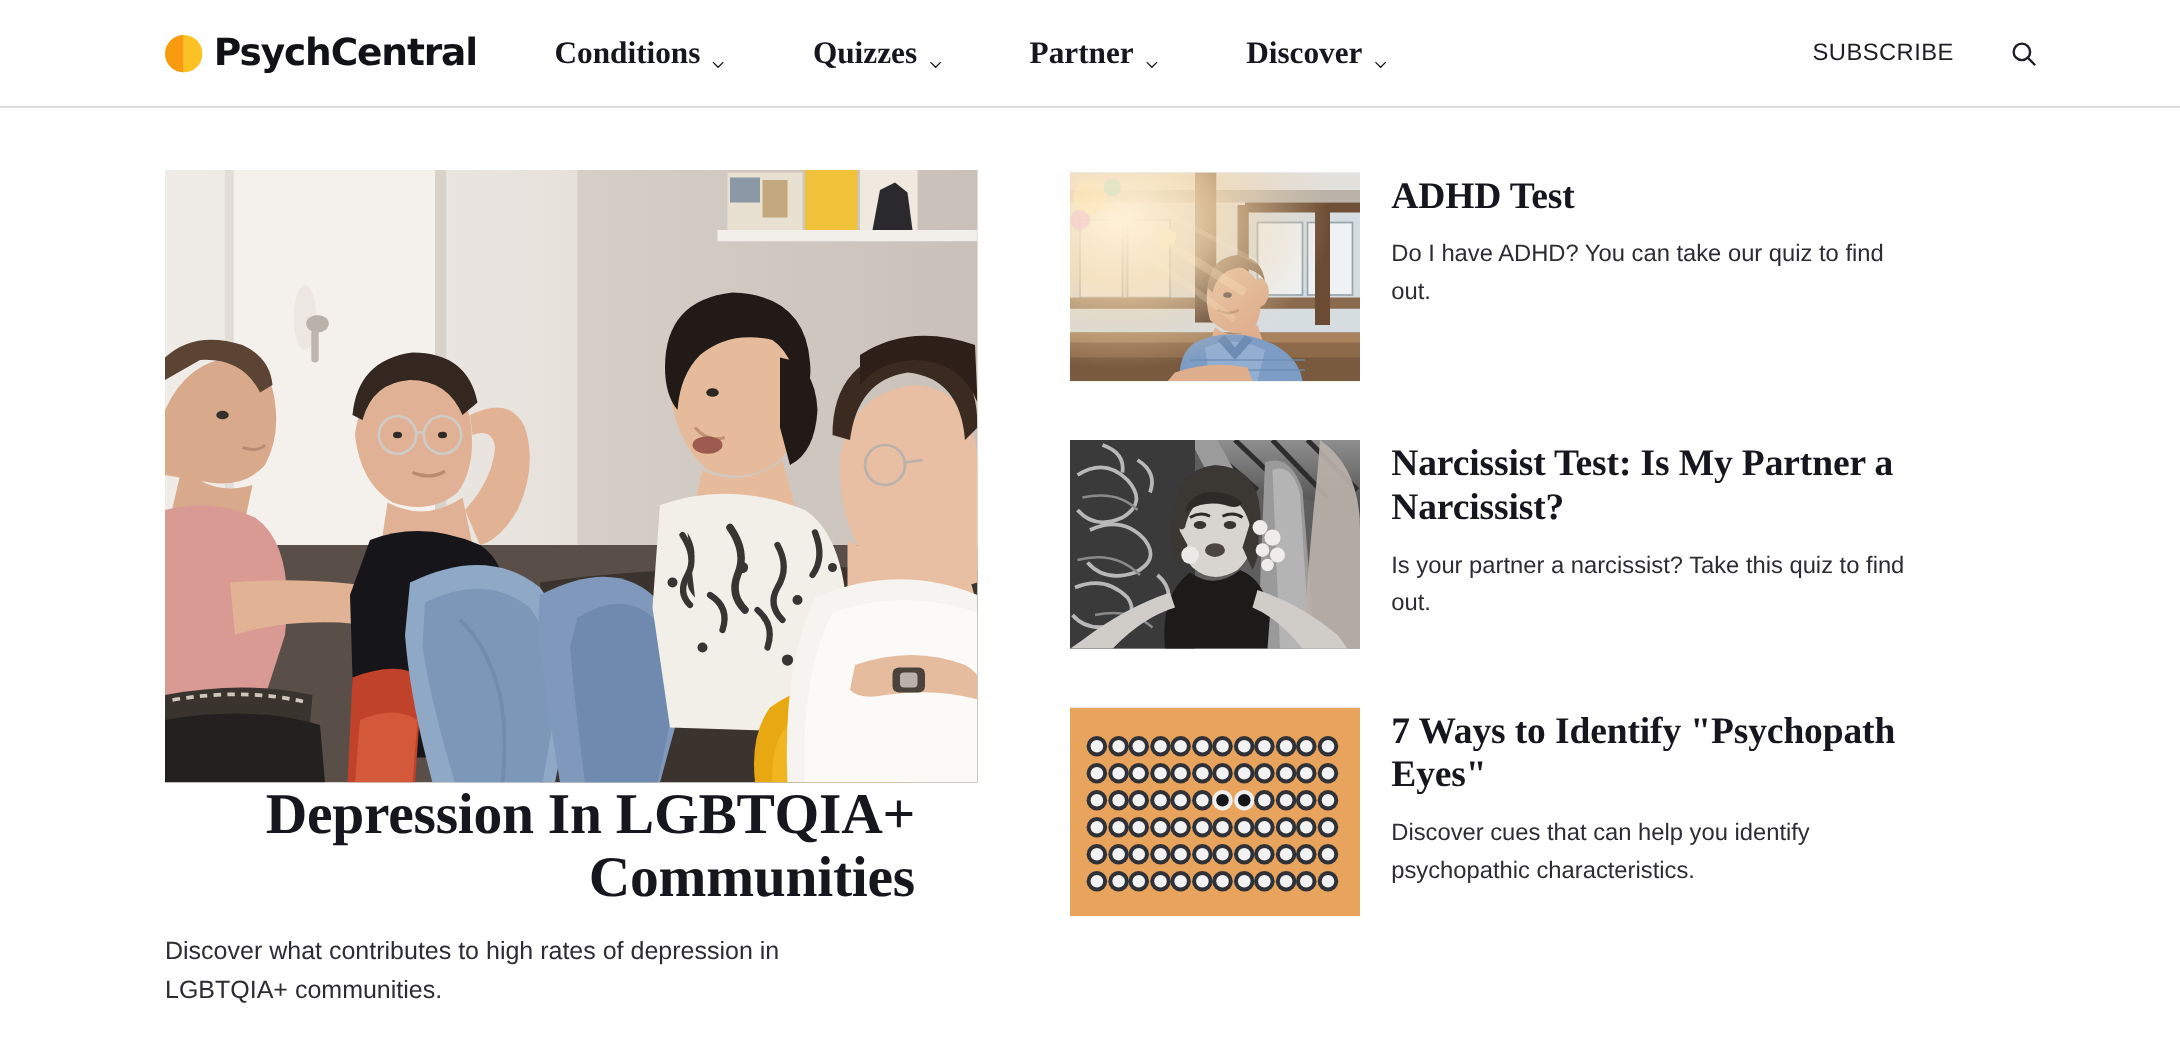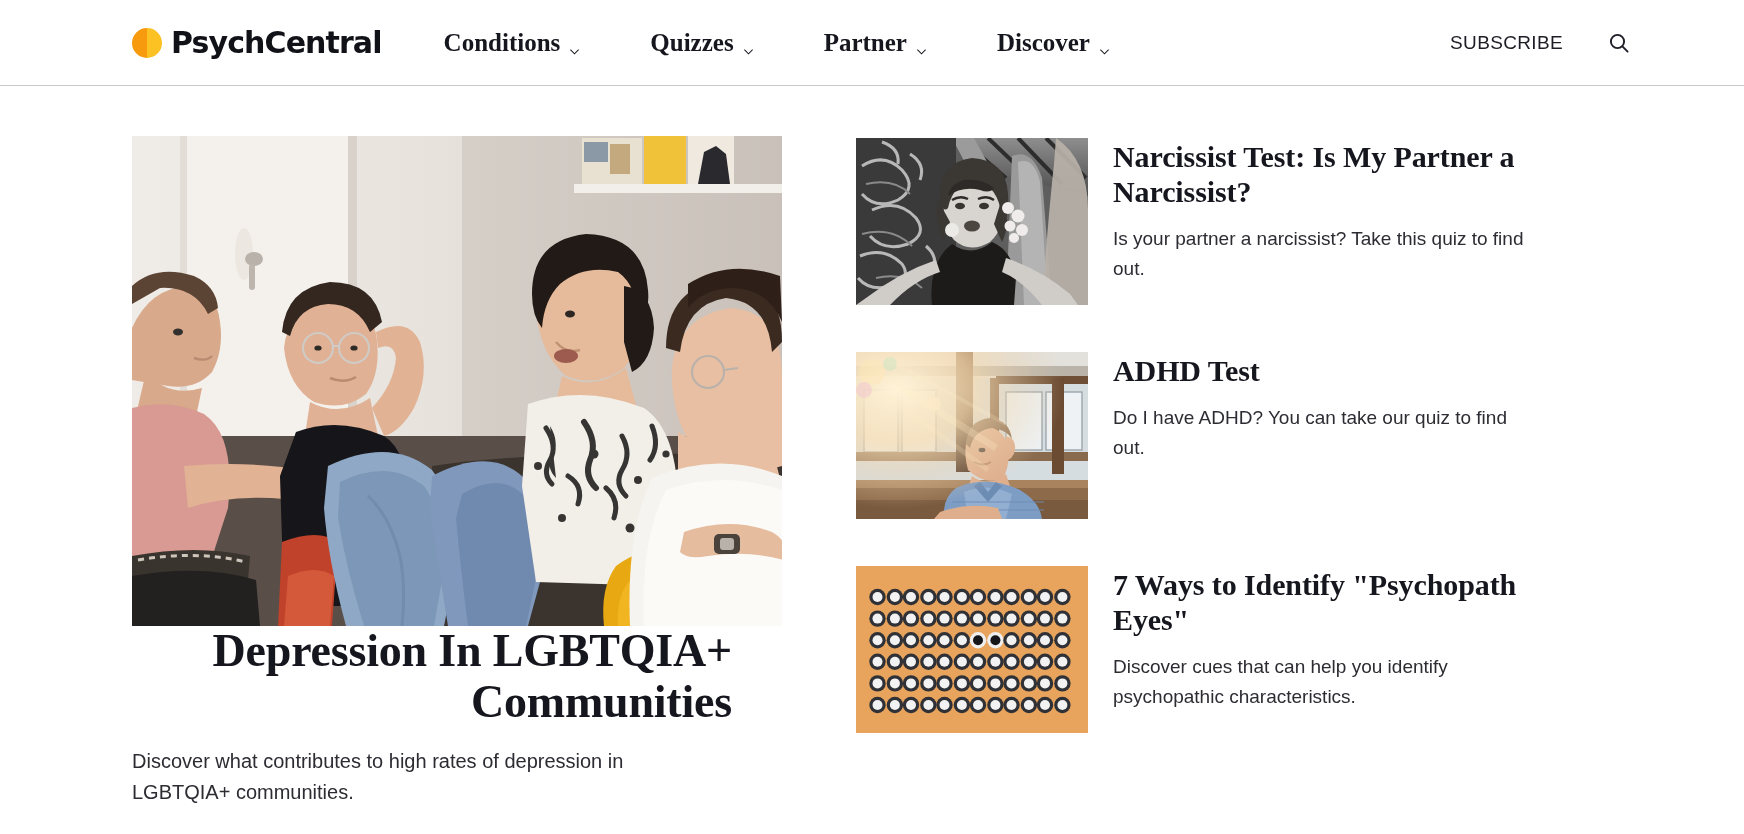--- a/index.html
+++ b/index.html
@@ -396,20 +396,95 @@
     <h2 class="feature-title">Depression In LGBTQIA+ Communities</h2>
     <p class="feature-dek">Discover what contributes to high rates of depression in LGBTQIA+ communities.</p>
   </article>
 
   <aside class="sidebar">
 
     <a class="promo" href="#">
       <span class="promo-thumb">
         <svg viewBox="0 0 232 167" preserveAspectRatio="xMidYMid slice" role="img">
           <defs>
+            <radialGradient id="flare" cx="0.18" cy="0.22" r="0.72">
+              <stop offset="0" stop-color="#fff3d8"></stop>
+                <stop offset="0.45" stop-color="#f6dcb2" stop-opacity="0.75"></stop>
+              <stop offset="1" stop-color="#e7cfae" stop-opacity="0"></stop>
+            </radialGradient>
+            <linearGradient id="wood" x1="0" y1="0" x2="0" y2="1">
+              <stop offset="0" stop-color="#7b5436"></stop>
+                <stop offset="1" stop-color="#4e3422"></stop>
+            </linearGradient>
+          </defs>
+          <rect width="232" height="167" fill="#cfd6da"></rect>
+
+          <rect width="232" height="26" fill="#e3e1dc"></rect>
+          <rect x="0" y="14" width="232" height="10" fill="#b9b3a9"></rect>
+
+          <rect x="0" y="26" width="232" height="104" fill="#d6dde1"></rect>
+          <g fill="#eef2f4" stroke="#9aa6ad" stroke-width="1.4">
+            <rect x="8" y="38" width="34" height="62"></rect>
+              <rect x="46" y="38" width="34" height="62"></rect>
+            <rect x="150" y="40" width="36" height="58"></rect>
+              <rect x="190" y="40" width="36" height="58"></rect>
+          </g>
+
+          <rect x="0" y="100" width="232" height="9" fill="#8a6a4c"></rect>
+          <rect x="140" y="24" width="92" height="8" fill="#6f4f35"></rect>
+
+          <rect x="100" y="0" width="17" height="120" fill="url(#wood)"></rect>
+          <rect x="196" y="26" width="12" height="96" fill="#6b4b32"></rect>
+          <rect x="134" y="26" width="9" height="86" fill="#7a5739"></rect>
+
+          <rect x="0" y="128" width="232" height="39" fill="#8d6a4a"></rect>
+          <rect x="0" y="128" width="232" height="8" fill="#a8835e"></rect>
+          <rect x="0" y="148" width="232" height="19" fill="#7a5a3e"></rect>
+
+          <circle cx="78" cy="52" r="7" fill="#fff6e0"></circle>
+
+          <path d="M112 118 Q104 88 120 76 Q140 70 150 88 Q156 108 148 124 Q132 136 112 118 Z" fill="#dfae8d"></path>
+          <path d="M110 92 Q112 68 134 66 Q154 68 156 88 Q152 78 136 76 Q118 78 114 96 Z" fill="#8a6a4e"></path>
+          <path d="M150 84 q10 2 9 14 q-2 10 -10 10 Z" fill="#dfae8d"></path>
+          <ellipse cx="126" cy="98" rx="3.4" ry="2.2" fill="#50423a"></ellipse>
+          <path d="M118 110 q9 5 17 0" stroke="#b98a6c" stroke-width="2" fill="none"></path>
+          <path d="M116 124 Q132 136 150 122 L156 140 L110 142 Z" fill="#dfae8d"></path>
+
+          <path d="M100 136 Q130 122 164 138 Q184 150 186 167 L88 167 Q86 146 100 136 Z" fill="#7e9dc4"></path>
+          <path d="M108 140 Q132 130 156 142 L150 167 L112 167 Z" fill="#92aed1"></path>
+          <g stroke="#6d8cb3" stroke-width="1.1" opacity="0.85">
+            <path d="M96 150 L188 150"></path>
+              <path d="M94 158 L188 158"></path>
+          </g>
+
+          <path d="M118 134 L132 150 L146 134 L140 130 L132 140 L124 130 Z" fill="#6d8cb3"></path>
+
+          <path d="M84 160 Q112 150 142 156 L146 167 L78 167 Z" fill="#dfae8d"></path>
+
+          <rect width="232" height="167" fill="url(#flare)"></rect>
+          <g opacity="0.5">
+            <circle cx="16" cy="20" r="13" fill="#ffe9b8"></circle>
+            <circle cx="34" cy="12" r="7" fill="#cfe6c4"></circle>
+            <circle cx="8" cy="38" r="8" fill="#f3c5cf"></circle>
+            <path d="M30 26 L140 96" stroke="#ffeec9" stroke-width="7" opacity="0.5"></path>
+            <path d="M26 40 L132 118" stroke="#ffeec9" stroke-width="5" opacity="0.42"></path>
+            <path d="M40 12 L150 72" stroke="#ffeec9" stroke-width="4" opacity="0.4"></path>
+          </g>
+        </svg>
+      </span>
+      <span class="promo-body">
+        <span class="promo-title" style="display:block">ADHD Test</span>
+        <span class="promo-dek" style="display:block">Do I have ADHD? You can take our quiz to find out.</span>
+      </span>
+    </a>
+
+    <a class="promo" href="#">
+      <span class="promo-thumb">
+        <svg viewBox="0 0 232 167" preserveAspectRatio="xMidYMid slice" role="img">
+          <defs>
             <linearGradient id="bwSky" x1="0" y1="0" x2="0" y2="1">
               <stop offset="0" stop-color="#8e8e8e"></stop>
                 <stop offset="1" stop-color="#4c4c4c"></stop>
             </linearGradient>
           </defs>
           <rect width="232" height="167" fill="#5e5e5e"></rect>
 
           <path d="M96 0 L232 0 L232 58 L118 30 Z" fill="url(#bwSky)"></path>
           <g stroke="#2d2d2d" stroke-width="4">
             <path d="M104 0 L150 40"></path>
@@ -462,95 +537,20 @@
 
           <path d="M96 106 Q116 120 136 104 Q156 112 160 140 L158 167 L76 167 Q72 124 96 106 Z" fill="#1d1b1a"></path>
 
           <path d="M80 122 Q44 134 10 160 L0 167 L34 167 Q58 142 84 134 Z" fill="#d0ccc8"></path>
           <path d="M150 120 Q186 132 214 156 L222 167 L186 167 Q166 142 146 134 Z" fill="#d0ccc8"></path>
         </svg>
       </span>
       <span class="promo-body">
         <span class="promo-title" style="display:block">Narcissist Test: Is My Partner a Narcissist?</span>
         <span class="promo-dek" style="display:block">Is your partner a narcissist? Take this quiz to find out.</span>
-      </span>
-    </a>
-
-    <a class="promo" href="#">
-      <span class="promo-thumb">
-        <svg viewBox="0 0 232 167" preserveAspectRatio="xMidYMid slice" role="img">
-          <defs>
-            <radialGradient id="flare" cx="0.18" cy="0.22" r="0.72">
-              <stop offset="0" stop-color="#fff3d8"></stop>
-                <stop offset="0.45" stop-color="#f6dcb2" stop-opacity="0.75"></stop>
-              <stop offset="1" stop-color="#e7cfae" stop-opacity="0"></stop>
-            </radialGradient>
-            <linearGradient id="wood" x1="0" y1="0" x2="0" y2="1">
-              <stop offset="0" stop-color="#7b5436"></stop>
-                <stop offset="1" stop-color="#4e3422"></stop>
-            </linearGradient>
-          </defs>
-          <rect width="232" height="167" fill="#cfd6da"></rect>
-
-          <rect width="232" height="26" fill="#e3e1dc"></rect>
-          <rect x="0" y="14" width="232" height="10" fill="#b9b3a9"></rect>
-
-          <rect x="0" y="26" width="232" height="104" fill="#d6dde1"></rect>
-          <g fill="#eef2f4" stroke="#9aa6ad" stroke-width="1.4">
-            <rect x="8" y="38" width="34" height="62"></rect>
-              <rect x="46" y="38" width="34" height="62"></rect>
-            <rect x="150" y="40" width="36" height="58"></rect>
-              <rect x="190" y="40" width="36" height="58"></rect>
-          </g>
-
-          <rect x="0" y="100" width="232" height="9" fill="#8a6a4c"></rect>
-          <rect x="140" y="24" width="92" height="8" fill="#6f4f35"></rect>
-
-          <rect x="100" y="0" width="17" height="120" fill="url(#wood)"></rect>
-          <rect x="196" y="26" width="12" height="96" fill="#6b4b32"></rect>
-          <rect x="134" y="26" width="9" height="86" fill="#7a5739"></rect>
-
-          <rect x="0" y="128" width="232" height="39" fill="#8d6a4a"></rect>
-          <rect x="0" y="128" width="232" height="8" fill="#a8835e"></rect>
-          <rect x="0" y="148" width="232" height="19" fill="#7a5a3e"></rect>
-
-          <circle cx="78" cy="52" r="7" fill="#fff6e0"></circle>
-
-          <path d="M112 118 Q104 88 120 76 Q140 70 150 88 Q156 108 148 124 Q132 136 112 118 Z" fill="#dfae8d"></path>
-          <path d="M110 92 Q112 68 134 66 Q154 68 156 88 Q152 78 136 76 Q118 78 114 96 Z" fill="#8a6a4e"></path>
-          <path d="M150 84 q10 2 9 14 q-2 10 -10 10 Z" fill="#dfae8d"></path>
-          <ellipse cx="126" cy="98" rx="3.4" ry="2.2" fill="#50423a"></ellipse>
-          <path d="M118 110 q9 5 17 0" stroke="#b98a6c" stroke-width="2" fill="none"></path>
-          <path d="M116 124 Q132 136 150 122 L156 140 L110 142 Z" fill="#dfae8d"></path>
-
-          <path d="M100 136 Q130 122 164 138 Q184 150 186 167 L88 167 Q86 146 100 136 Z" fill="#7e9dc4"></path>
-          <path d="M108 140 Q132 130 156 142 L150 167 L112 167 Z" fill="#92aed1"></path>
-          <g stroke="#6d8cb3" stroke-width="1.1" opacity="0.85">
-            <path d="M96 150 L188 150"></path>
-              <path d="M94 158 L188 158"></path>
-          </g>
-
-          <path d="M118 134 L132 150 L146 134 L140 130 L132 140 L124 130 Z" fill="#6d8cb3"></path>
-
-          <path d="M84 160 Q112 150 142 156 L146 167 L78 167 Z" fill="#dfae8d"></path>
-
-          <rect width="232" height="167" fill="url(#flare)"></rect>
-          <g opacity="0.5">
-            <circle cx="16" cy="20" r="13" fill="#ffe9b8"></circle>
-            <circle cx="34" cy="12" r="7" fill="#cfe6c4"></circle>
-            <circle cx="8" cy="38" r="8" fill="#f3c5cf"></circle>
-            <path d="M30 26 L140 96" stroke="#ffeec9" stroke-width="7" opacity="0.5"></path>
-            <path d="M26 40 L132 118" stroke="#ffeec9" stroke-width="5" opacity="0.42"></path>
-            <path d="M40 12 L150 72" stroke="#ffeec9" stroke-width="4" opacity="0.4"></path>
-          </g>
-        </svg>
-      </span>
-      <span class="promo-body">
-        <span class="promo-title" style="display:block">ADHD Test</span>
-        <span class="promo-dek" style="display:block">Do I have ADHD? You can take our quiz to find out.</span>
       </span>
     </a>
 
     <a class="promo" href="#">
       <span class="promo-thumb">
         <svg viewBox="0 0 232 167" preserveAspectRatio="xMidYMid slice" role="img" id="eyes-svg">
           <rect width="232" height="167" fill="#E8A45C"></rect>
           <g id="eyes-grid">
               <circle cx="21.5" cy="31" r="8.2" fill="#2f3136"></circle>
               <circle cx="21.5" cy="31" r="5" fill="#f2f2f2"></circle>

